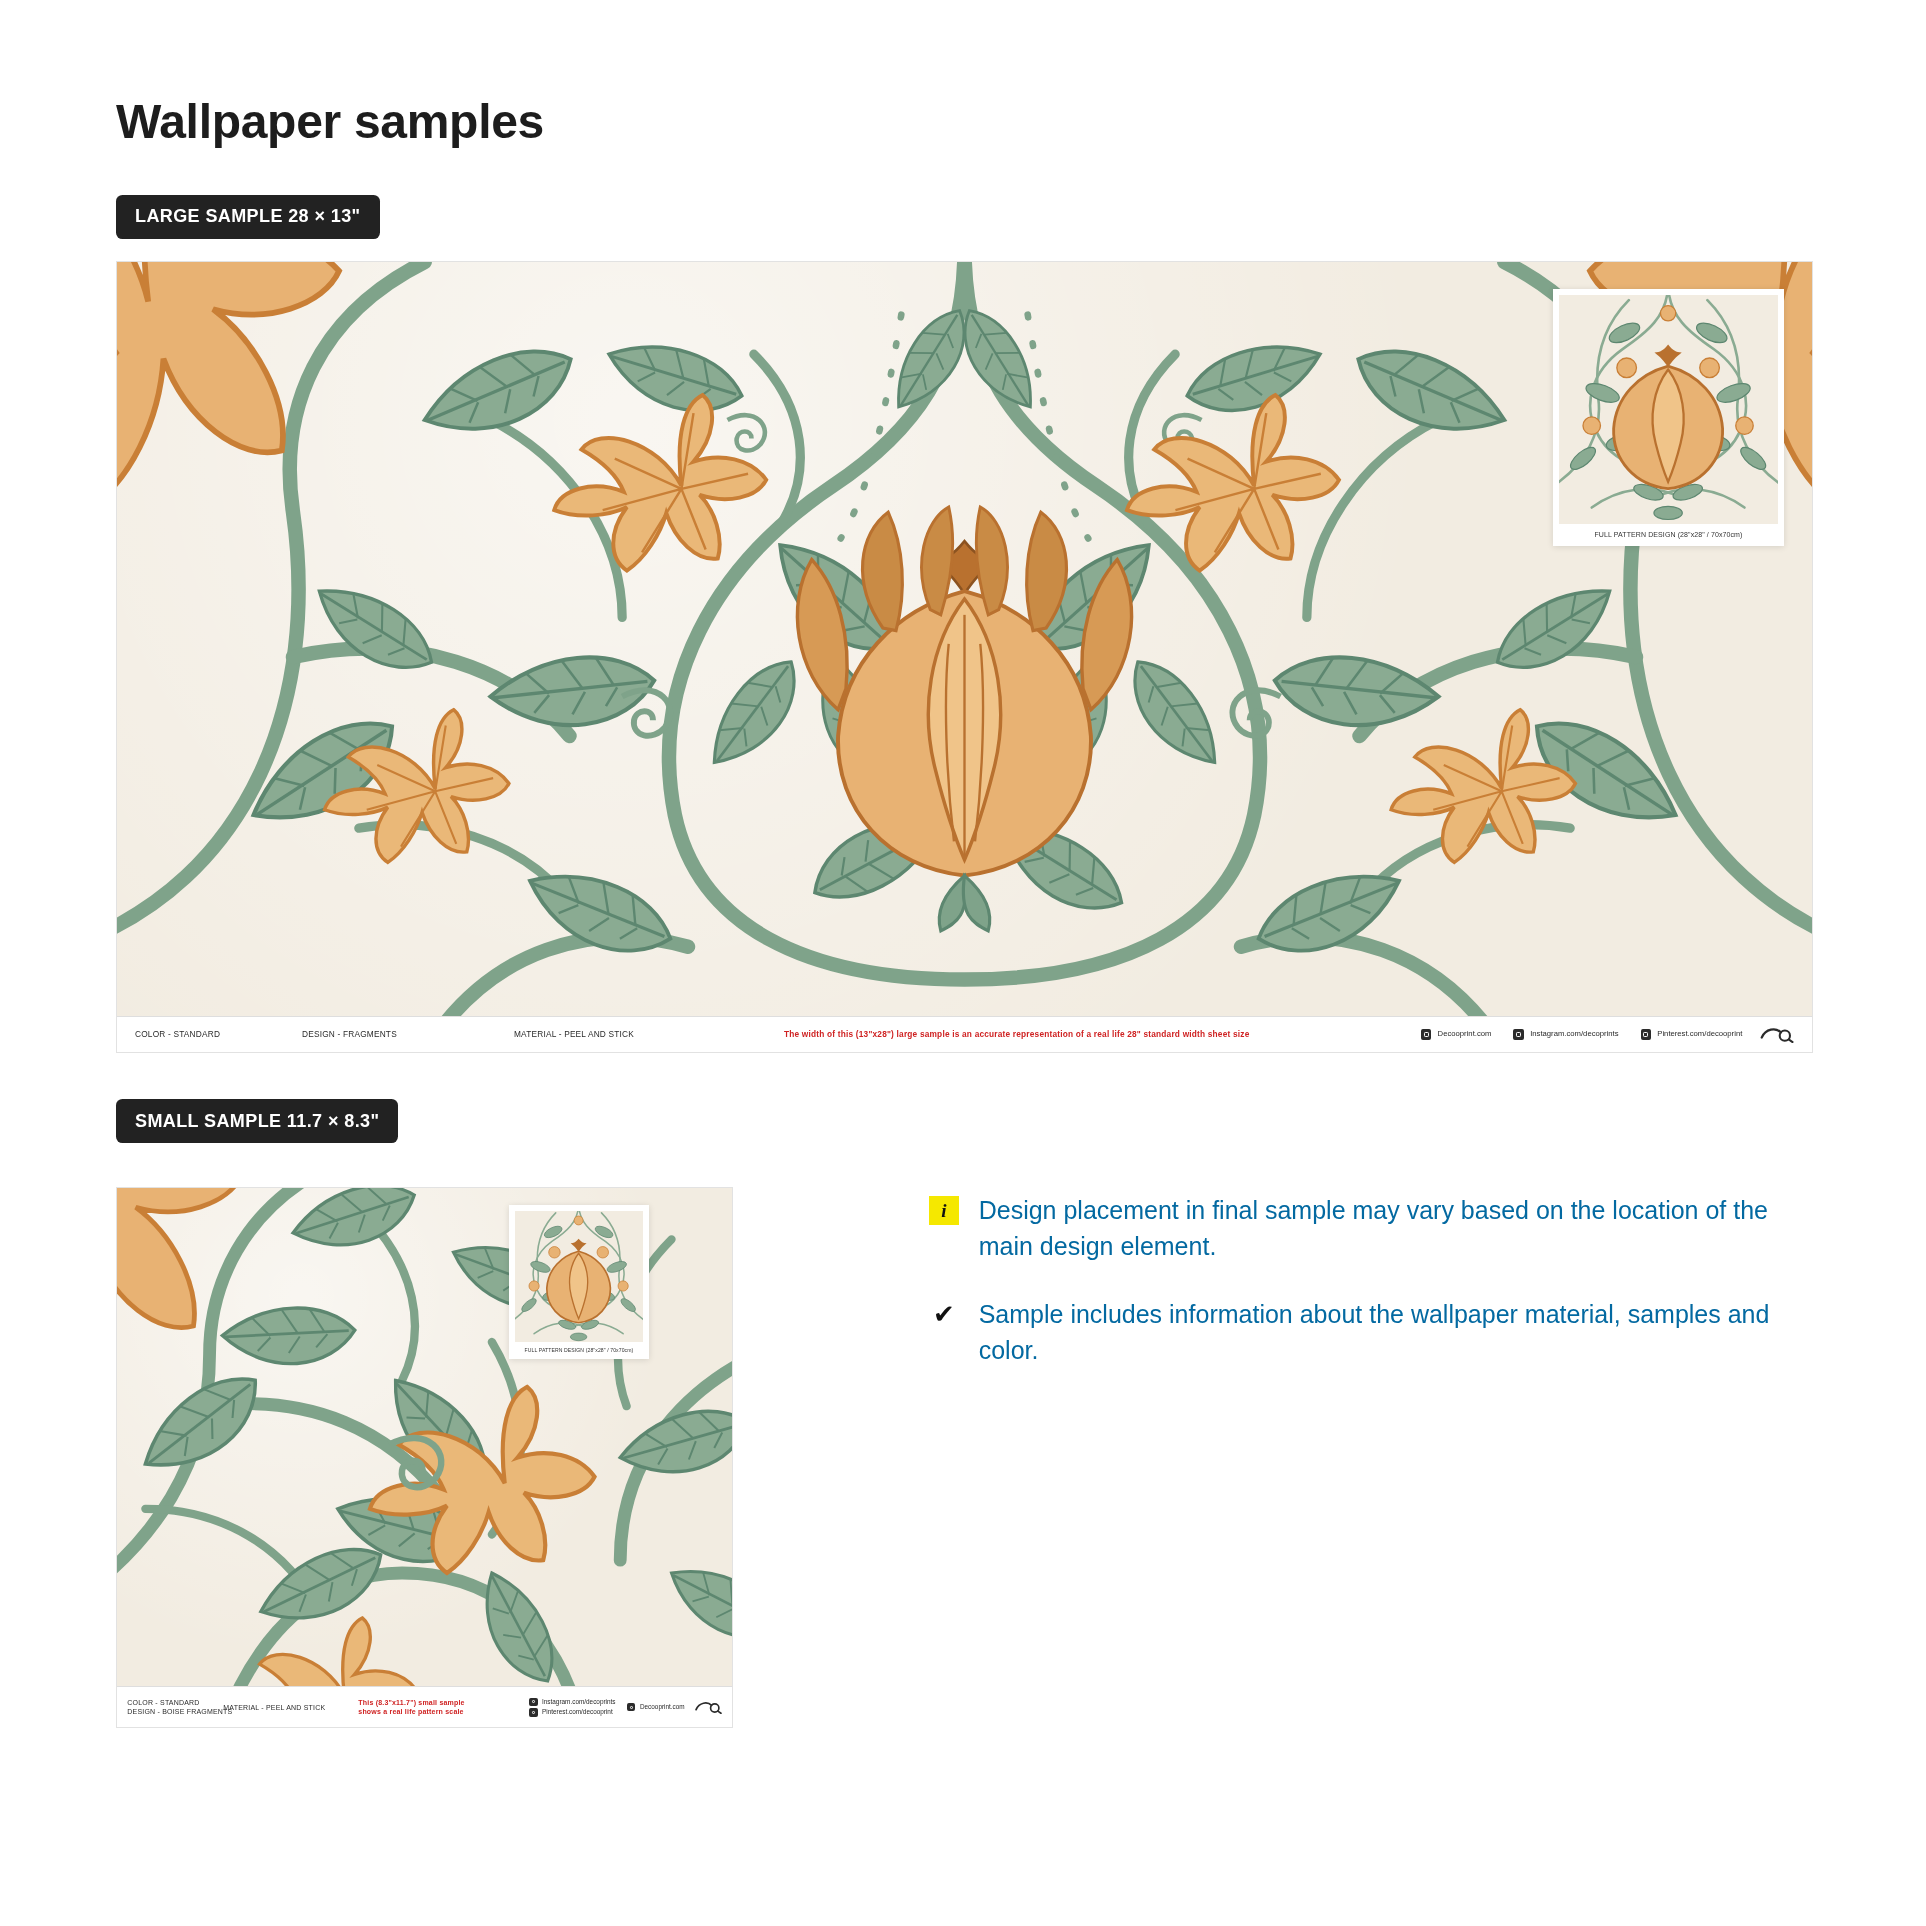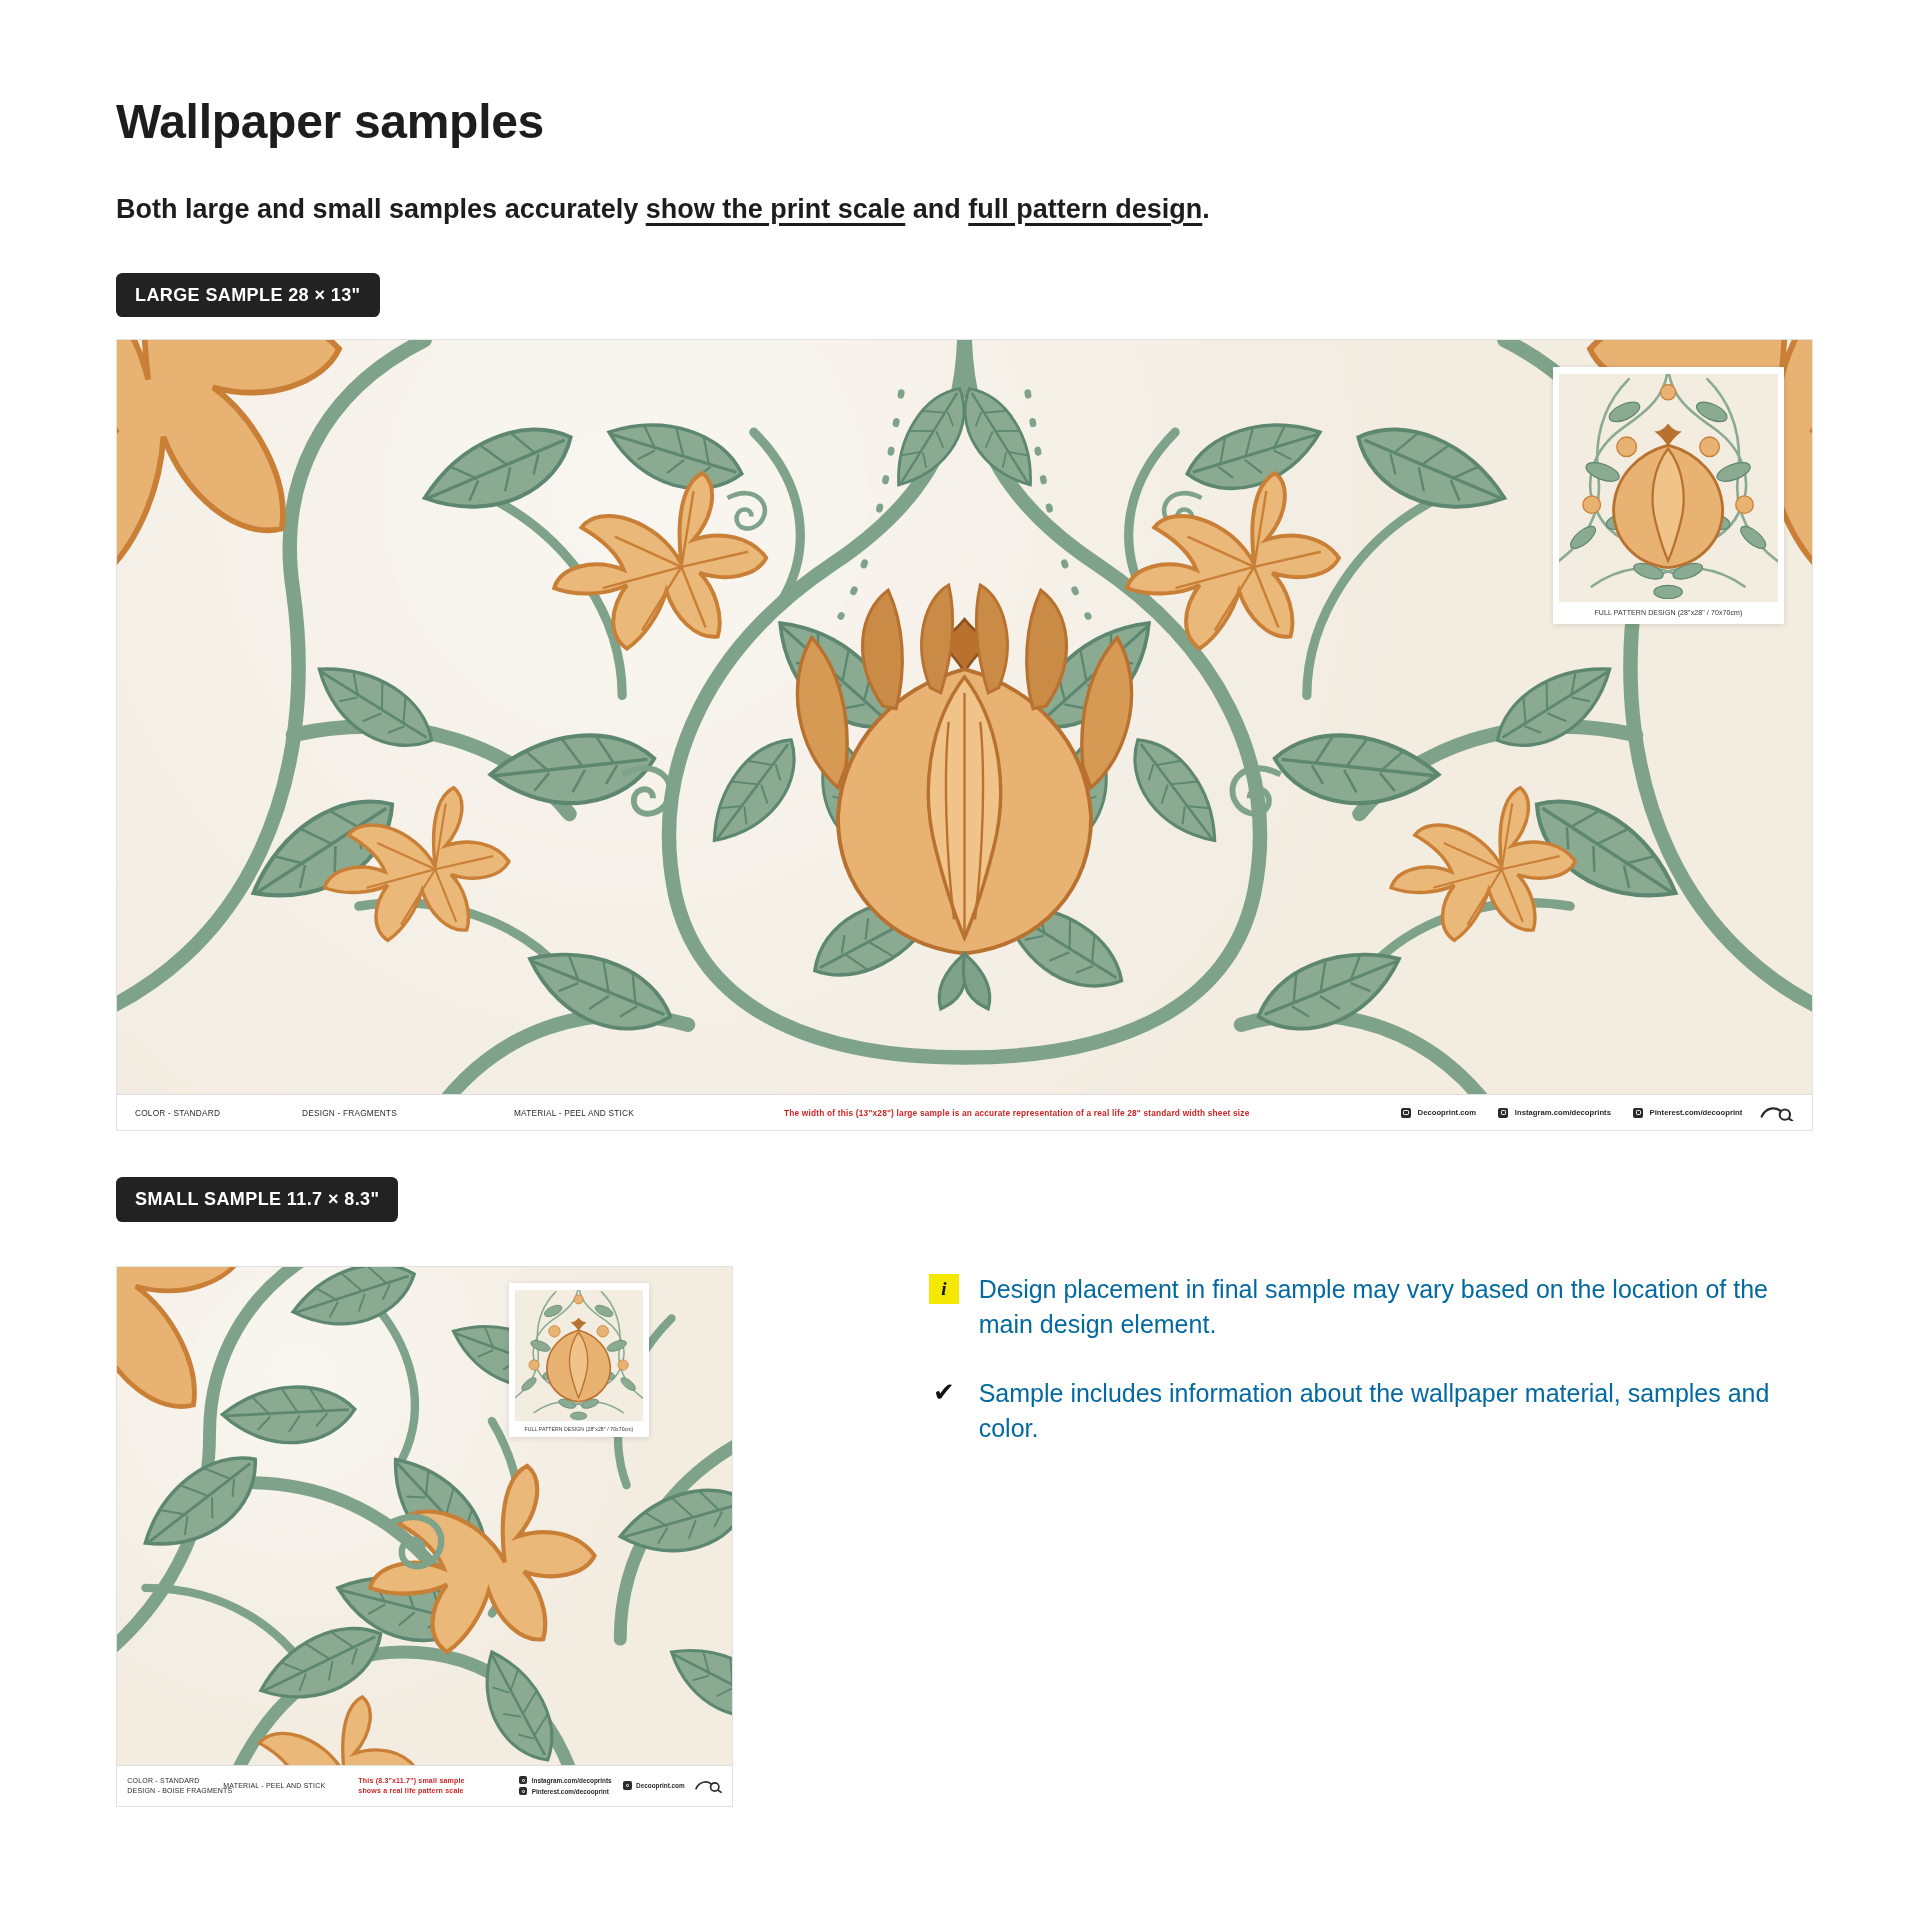--- a/index.html
+++ b/index.html
@@ -93,22 +93,22 @@
   .strip-cell {
     font-size: 8.3px;
     letter-spacing: 0.2px;
     color: #2a2a2a;
     white-space: nowrap;
   }
   .small-frame .strip-cell { font-size: 7px; }
   .strip-note { color: #cf2222; font-weight: 700; }
   .strip-spacer { flex: 1 1 auto; }
   .strip-social {
-    display: flex; align-items: center; gap: 6.4px;
-    font-size: 7.7px; color: #2a2a2a; white-space: nowrap; font-weight: bold;
+    display: flex; gap: 6.4px;
+    font-size: 7.7px; color: #2a2a2a; white-space: nowrap;
   }
   .small-frame .strip-social { font-size: 6.4px; gap: 4.5px; }
   .sq-icon {
     width: 10.3px; height: 10.3px;
     border-radius: 1.9px;
     background: #2b2b2b;
     display: inline-block;
     position: relative;
     flex: none;
   }
@@ -200,23 +200,20 @@
     color: #0369a1;
   }
 </style>
 </head>
 <body>
 
 <div class="page">
 
   <h1 class="page-title">Wallpaper samples</h1>
 
-  <div class="subtitle">
-    <span>Both large and small samples accurately </span><span class="u">show the print scale</span><span> and </span><span class="u">full pattern design</span><span>.</span>
-  </div>
 
   
   <div class="badge">LARGE SAMPLE 28 × 13"</div>
 
   <div class="sample-frame large-frame">
     <div class="wp-bg"></div>
     <div class="wp-art">
       <svg viewBox="0 0 1320 600" preserveAspectRatio="xMidYMid slice" aria-hidden="true">
         <defs>
           <g id="leafL">

